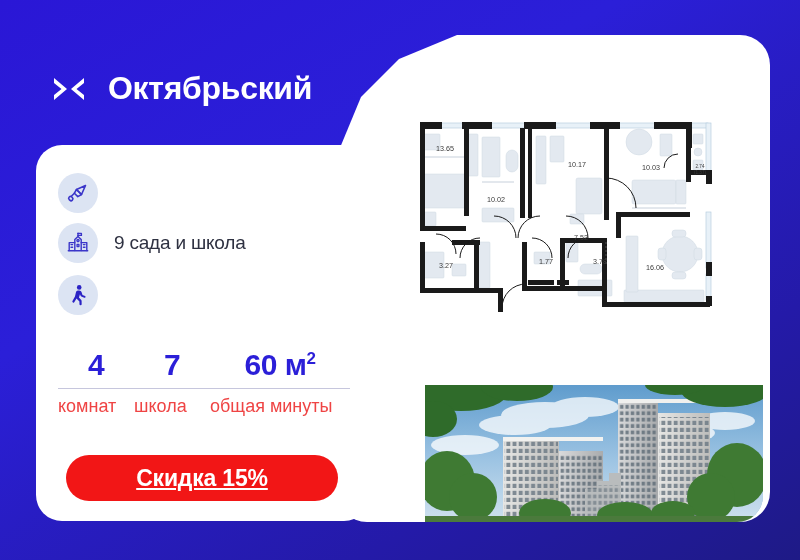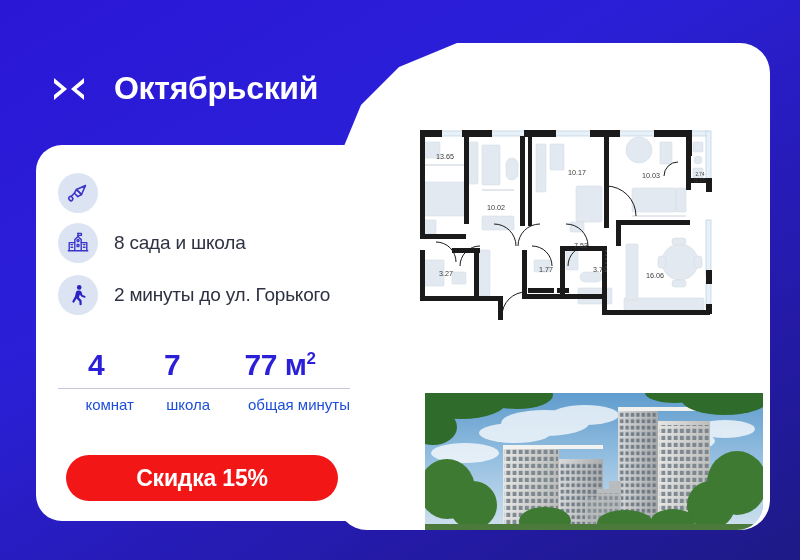--- a/index.html
+++ b/index.html
@@ -17,40 +17,39 @@
 
   
   .header-zone {
     position: absolute;
     left: 0; top: 0;
     width: 400px; height: 150px;
   }
   .logo-row {
     position: absolute;
     left: 52px; top: 70px;
-    display: flex; align-items: center; gap: 28px;
+    display: flex; align-items: center; gap: 22px;
   }
   .logo-mark { width: 34px; height: 30px; display: block; }
   .logo-text {
     color: #ffffff;
     font-size: 32px;
     font-weight: 700;
     letter-spacing: -0.3px;
     white-space: nowrap;
   }
 
   
   .right-panel {
     position: absolute;
     left: 337px; top: 35px;
     width: 433px; height: 487px;
     background: #ffffff;
     border-radius: 30px;
     clip-path: polygon(0px 120px, 24px 62px, 62px 24px, 120px 0px, 433px 0px, 433px 487px, 0px 487px);
-    margin-top: 8px;
   }
 
   
   .left-card {
     position: absolute;
     left: 36px; top: 145px;
     width: 334px; height: 376px;
     background: #ffffff;
     border-radius: 26px;
   }
@@ -96,37 +95,38 @@
   }
   .stat-num sup { font-size: 17px; vertical-align: super; line-height: 0; }
   .s-col-1 { width: 76px; }
   .s-col-2 { width: 76px; }
   .s-col-3 { width: 140px; }
   .stat-rule {
     height: 1px; background: #c6c6dd; width: 100%;
   }
   .stats-labels { display: flex; padding-top: 7px; }
   .stat-cap {
-    font-size: 15px; color: #1d4ed8; text-align: right; line-height: 1.22;
+    font-size: 18px; color: #ef4444; text-align: left; line-height: 1.22;
   }
 
   
   .discount-btn {
     position: absolute;
     left: 30px; top: 310px;
     width: 272px; height: 46px;
     background: #f21616;
     border: none;
     border-radius: 23px;
     color: #ffffff;
     font-family: "Liberation Sans", sans-serif;
     font-size: 23px;
     font-weight: 700;
     letter-spacing: -0.2px;
     cursor: pointer;
+    text-decoration: underline;
   }
 
   
   .floorplan-wrap {
     position: absolute;
     left: 410px; top: 112px;
     width: 325px; height: 200px;
   }
   .floorplan-wrap svg { display: block; width: 325px; height: 200px; }
   .fp-label {
@@ -416,39 +416,38 @@
             <path d="M8.8 19.6 V8.6 L12 5.4 L15.2 8.6 V19.6"></path>
             <circle cx="12" cy="9.6" r="1.1"></circle>
             <path d="M3.2 19.6 V11.6 L8.8 11.6"></path>
             <path d="M20.8 19.6 V11.6 L15.2 11.6"></path>
             <path d="M2.3 19.8 H21.7"></path>
             <path d="M5.0 13.6 h1.6 M5.0 16.2 h1.6"></path>
             <path d="M17.4 13.6 h1.6 M17.4 16.2 h1.6"></path>
             <path d="M11.1 13.4 h1.8 v2.2 h-1.8 z"></path>
           </svg>
         </span>
-        <span class="feature-label">8 сада и школа</span>
+        <span class="feature-label">9 сада и школа</span>
       </div>
 
       <div class="feature">
         <span class="icon-bubble">
           <svg width="24" height="24" viewBox="0 0 24 24" fill="#2b23c4">
             <circle cx="13.2" cy="4.4" r="2.3"></circle>
             <path d="M12.6 7.6 c1.4 -0.3 2.6 0.5 3.0 1.7 l0.9 2.6 l2.6 1.1 a1 1 0 0 1 -0.8 1.8 l-3.0 -1.3 a1.6 1.6 0 0 1 -0.85 -0.9 l-0.5 -1.4 l-1.0 3.3 l2.3 2.6 a1.5 1.5 0 0 1 0.36 0.95 l0.05 3.1 a1.1 1.1 0 0 1 -2.2 0.05 l-0.05 -2.7 l-2.9 -3.0 l-2.1 3.6 a1.1 1.1 0 0 1 -1.95 -1.05 l2.5 -4.5 l0.95 -4.1 c0.25 -1.05 1.0 -1.75 2.0 -1.9 z"></path>
           </svg>
         </span>
-        <span class="feature-label">2 минуты до ул. Горького</span>
       </div>
     </div>
 
     <div class="stats">
       <div class="stats-values">
         <div class="stat-num s-col-1">4</div>
         <div class="stat-num s-col-2">7</div>
-        <div class="stat-num s-col-3"><span>77 м</span><sup>2</sup></div>
+        <div class="stat-num s-col-3"><span>60 м</span><sup>2</sup></div>
       </div>
       <div class="stat-rule"></div>
       <div class="stats-labels">
         <div class="stat-cap s-col-1">комнат</div>
         <div class="stat-cap s-col-2">школа</div>
         <div class="stat-cap s-col-3">общая минуты</div>
       </div>
     </div>
 
     <button class="discount-btn">Скидка 15%</button>

